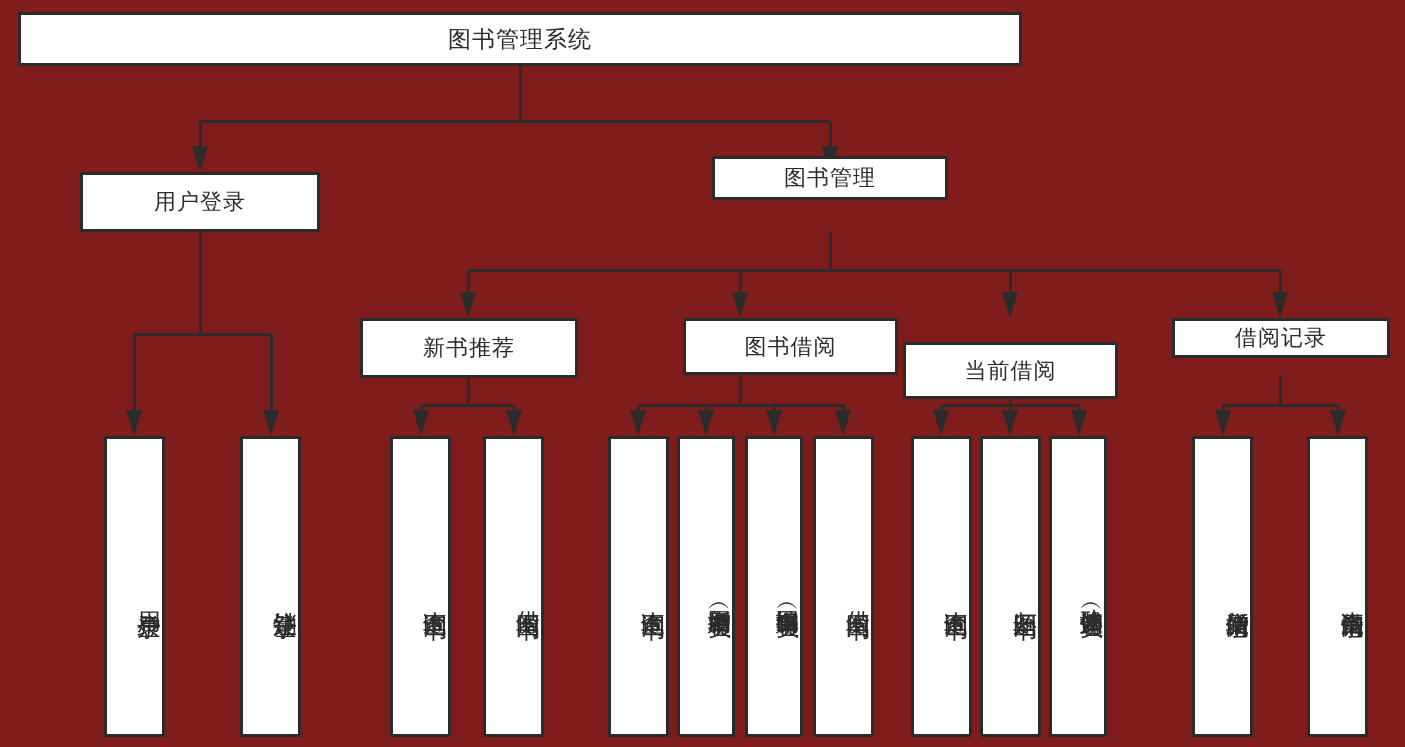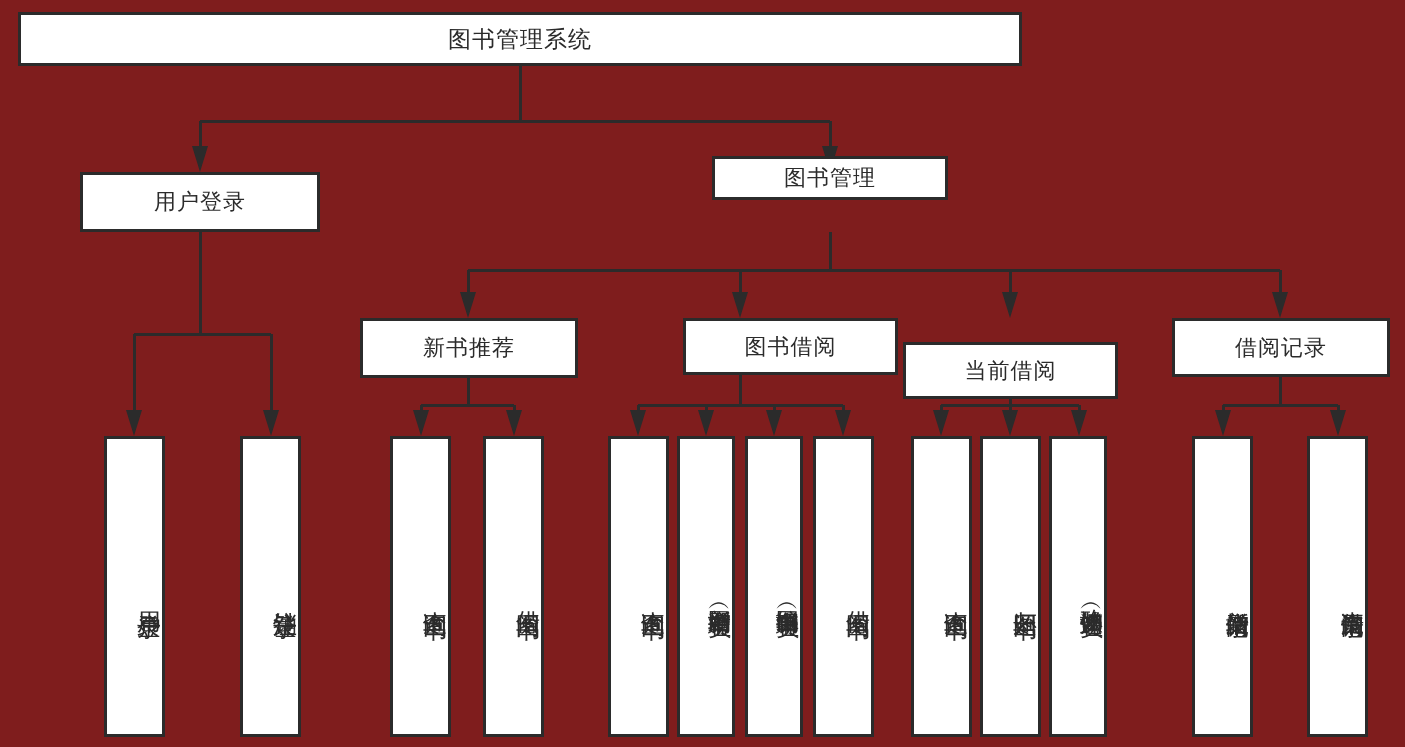--- a/index.html
+++ b/index.html
@@ -156,21 +156,21 @@
   <div class="node horiz" style="left:80px; top:172px; width:240px; height:60px;">用户登录</div>
 
   <div class="node horiz" style="left:712px; top:156px; width:236px; height:44px;">图书管理</div>
 
   <div class="node horiz" style="left:360px; top:318px; width:218px; height:60px;">新书推荐</div>
 
   <div class="node horiz" style="left:642px; top:318px; width:215px; height:57px;margin-left:41px;">图书借阅</div>
 
   <div class="node horiz" style="left:903px; top:318px; width:215px; height:57px;margin-top:24px;">当前借阅</div>
 
-  <div class="node horiz" style="left:1172px; top:318px; width:218px; height:59px;">借阅记录</div>
+  <div class="node horiz" style="left:1172px; top:318px; width:218px; height:40px;">借阅记录</div>
 
   <div class="node vert" style="left:104px; top:436px; width:61px; height:301px;">用户登录</div>
 
   <div class="node vert" style="left:240px; top:436px; width:61px; height:301px;">注销登录</div>
 
   <div class="node vert" style="left:390px; top:436px; width:61px; height:301px;">查询图书</div>
 
   <div class="node vert" style="left:483px; top:436px; width:61px; height:301px;">借阅图书</div>
 
   <div class="node vert" style="left:608px; top:436px; width:61px; height:301px;">查询图书</div>

